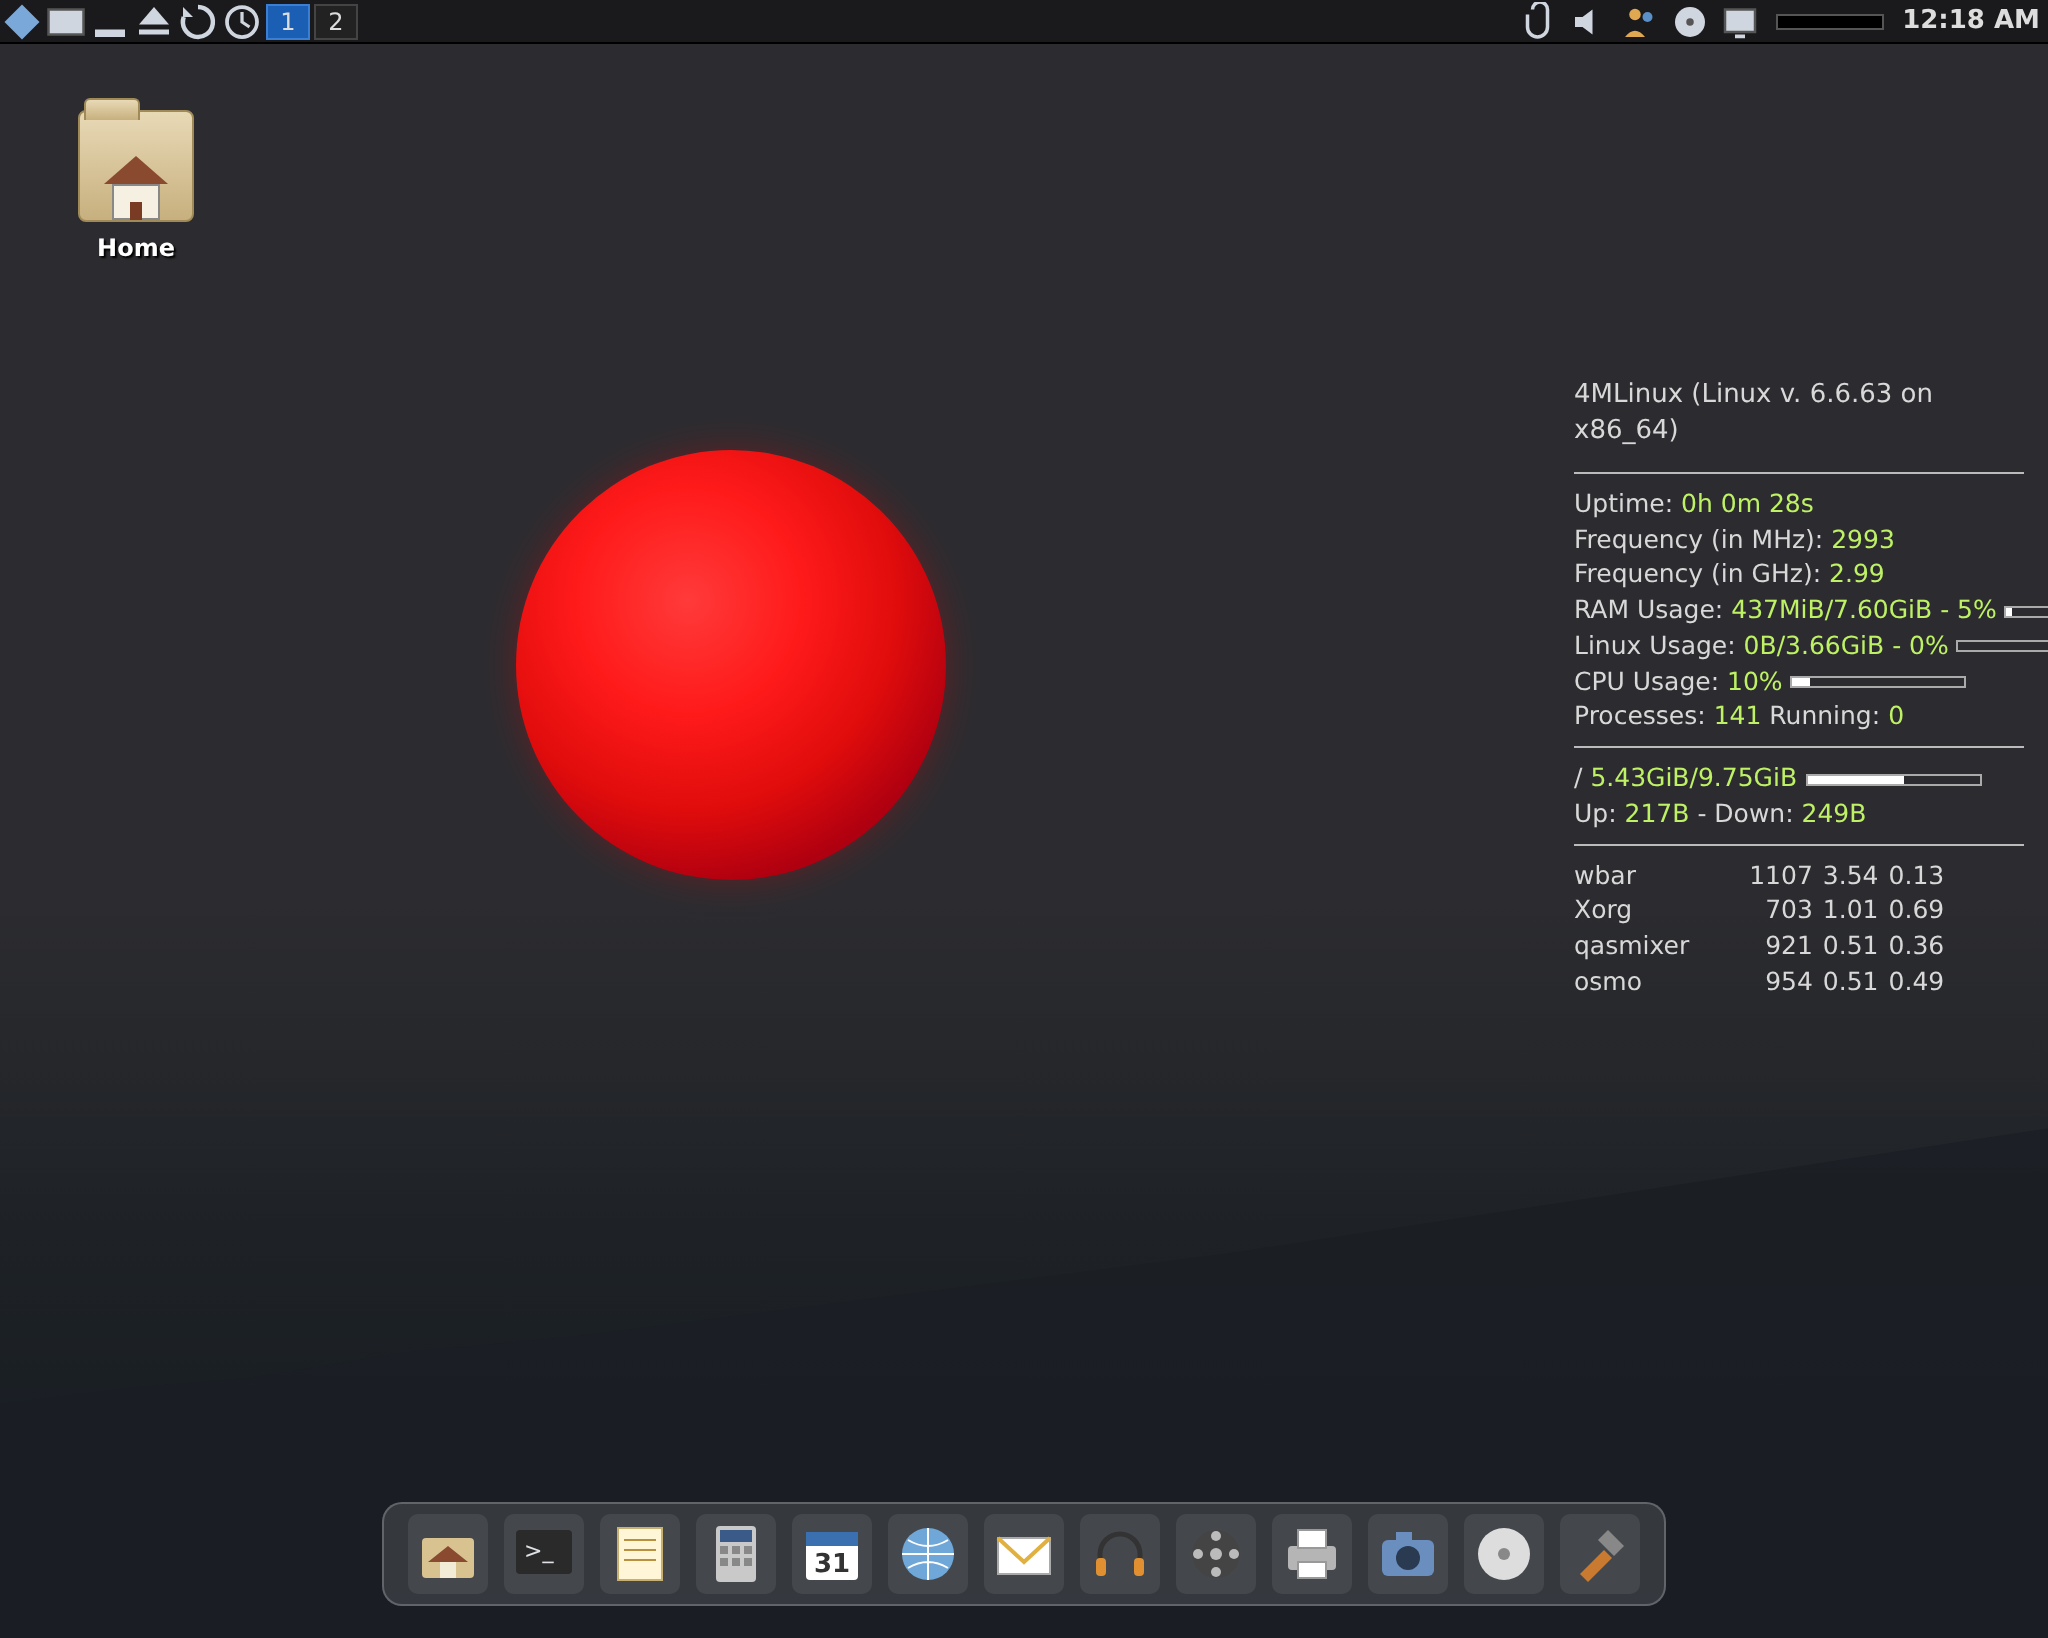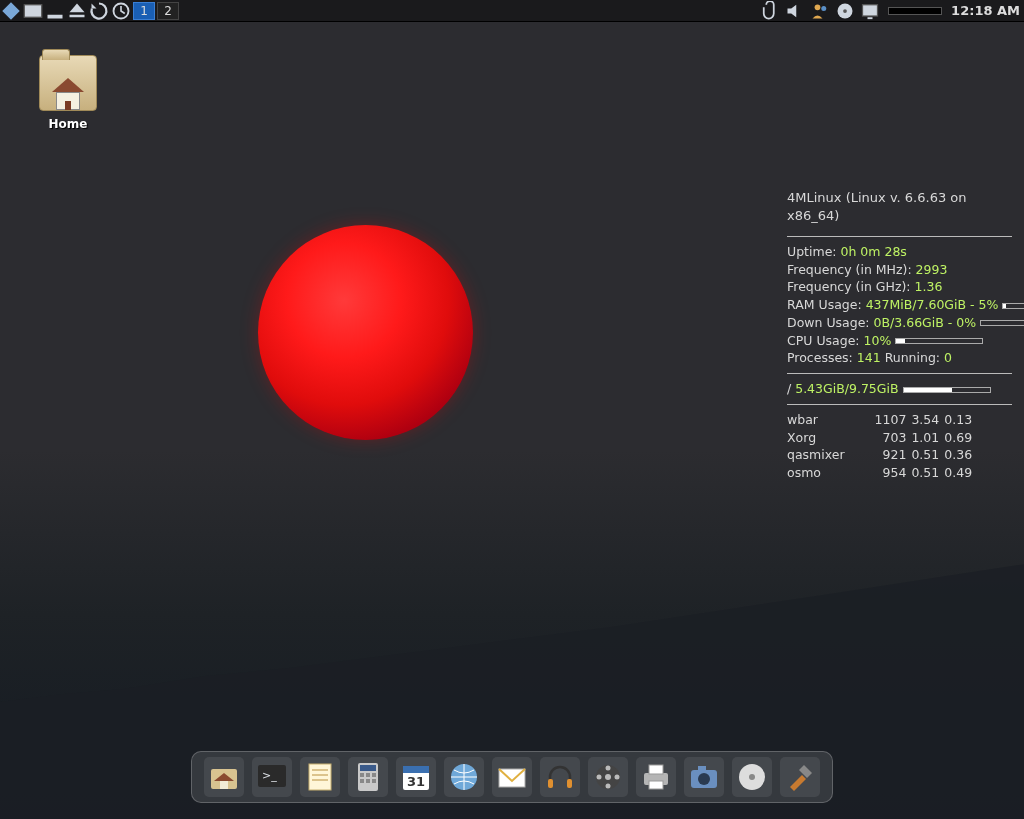--- a/index.html
+++ b/index.html
@@ -198,27 +198,28 @@
       </div>
   </div>
   <div class="label">Home</div>
 </div>
 
 <div class="conky">
   <div class="title">4MLinux (Linux v. 6.6.63 on x86_64)</div>
   <div class="sep"></div>
   <div class="row"><span>Uptime: </span><span class="val">0h 0m 28s</span></div>
   <div class="row"><span>Frequency (in MHz): </span><span class="val">2993</span></div>
-  <div class="row"><span>Frequency (in GHz): </span><span class="val">1.36</span></div>
+  <div class="row"><span>Frequency (in GHz): </span><span class="val">2.99</span></div>
   <div class="row"><span>RAM Usage: </span><span class="val">437MiB/7.60GiB - 5%</span><span class="bar-wrap sm"><span class="fill" style="width:5%"></span></span></div>
-  <div class="row"><span>Down Usage: </span><span class="val">0B/3.66GiB - 0%</span><span class="bar-wrap sm"><span class="fill" style="width:0%"></span></span></div>
+  <div class="row"><span>Linux Usage: </span><span class="val">0B/3.66GiB - 0%</span><span class="bar-wrap sm"><span class="fill" style="width:0%"></span></span></div>
   <div class="row"><span>CPU Usage: </span><span class="val">10%</span><span class="bar-wrap"><span class="fill" style="width:10%"></span></span></div>
   <div class="row"><span>Processes: </span><span class="val">141</span><span>  Running: </span><span class="val">0</span></div>
   <div class="sep"></div>
   <div class="row"><span> / </span><span class="val">5.43GiB/9.75GiB</span><span class="bar-wrap"><span class="fill" style="width:56%"></span></span></div>
+  <div class="row"><span>Up: </span><span class="val">217B</span><span>  - Down: </span><span class="val">249B</span></div>
   <div class="sep"></div>
   <table>
     <tbody>
     <tr>
           <td>wbar</td>
           <td>1107</td>
           <td>3.54</td>
           <td>0.13</td>
         </tr>
     <tr>

